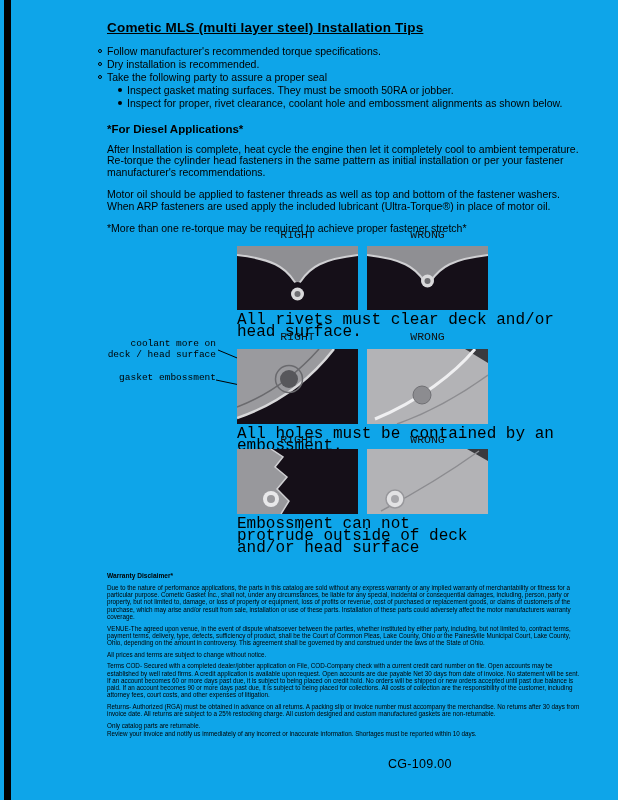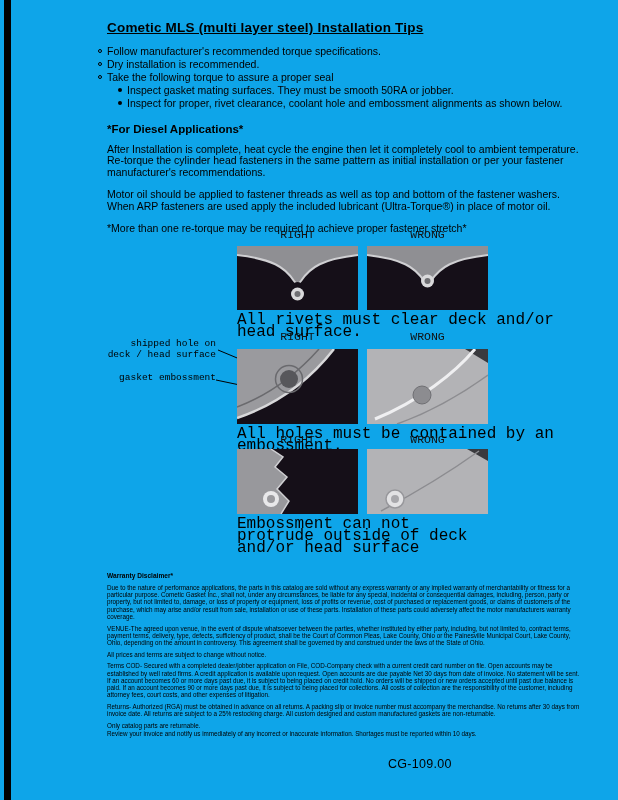--- a/index.html
+++ b/index.html
@@ -49,21 +49,21 @@
       <li class="tip">
         <span class="mk-open"></span>
         <span>Follow manufacturer's recommended torque specifications.</span>
       </li>
       <li class="tip">
         <span class="mk-open"></span>
         <span>Dry installation is recommended.</span>
       </li>
       <li class="tip">
         <span class="mk-open"></span>
-        <span>Take the following torque to assure a proper seal</span>
+        <span>Take the following party to assure a proper seal</span>
       </li>
       <li class="tip sub">
         <span class="mk-solid"></span>
         <span>Inspect gasket mating surfaces.  They must be smooth 50RA or jobber.</span>
       </li>
       <li class="tip sub">
         <span class="mk-solid"></span>
         <span>Inspect for proper, rivet clearance, coolant hole and embossment alignments as shown below.</span>
       </li>
     </ul>
@@ -96,21 +96,21 @@
           <circle cx="60.5" cy="35" r="6.5" fill="#d9d9db"></circle>
           <circle cx="60.5" cy="35" r="3" fill="#6f6f73"></circle>
         </svg>
       </div>
       <div class="dg-caption" style="left:141px; top:88px;">All rivets must clear deck and/or head surface.</div>
 
       <div class="dg-header" style="left:141px; top:104px;">RIGHT</div>
       <div class="dg-header" style="left:271px; top:104px;">WRONG</div>
 
       <div class="dg-label" style="left:8px; top:113px;">
-        <div>shipped hole on</div>
+        <div>coolant more on</div>
         <div>deck / head surface</div>
       </div>
       <div class="dg-label" style="left:8px; top:147px;">gasket embossment</div>
 
       <svg class="pointer-overlay" viewBox="0 0 92 72">
         <line x1="12" y1="14" x2="84" y2="44" stroke="#000" stroke-width="1"></line>
         <line x1="10" y1="44" x2="72" y2="57" stroke="#000" stroke-width="1"></line>
       </svg>
 
       <div class="dg-img" style="left:141px; top:123px;">

